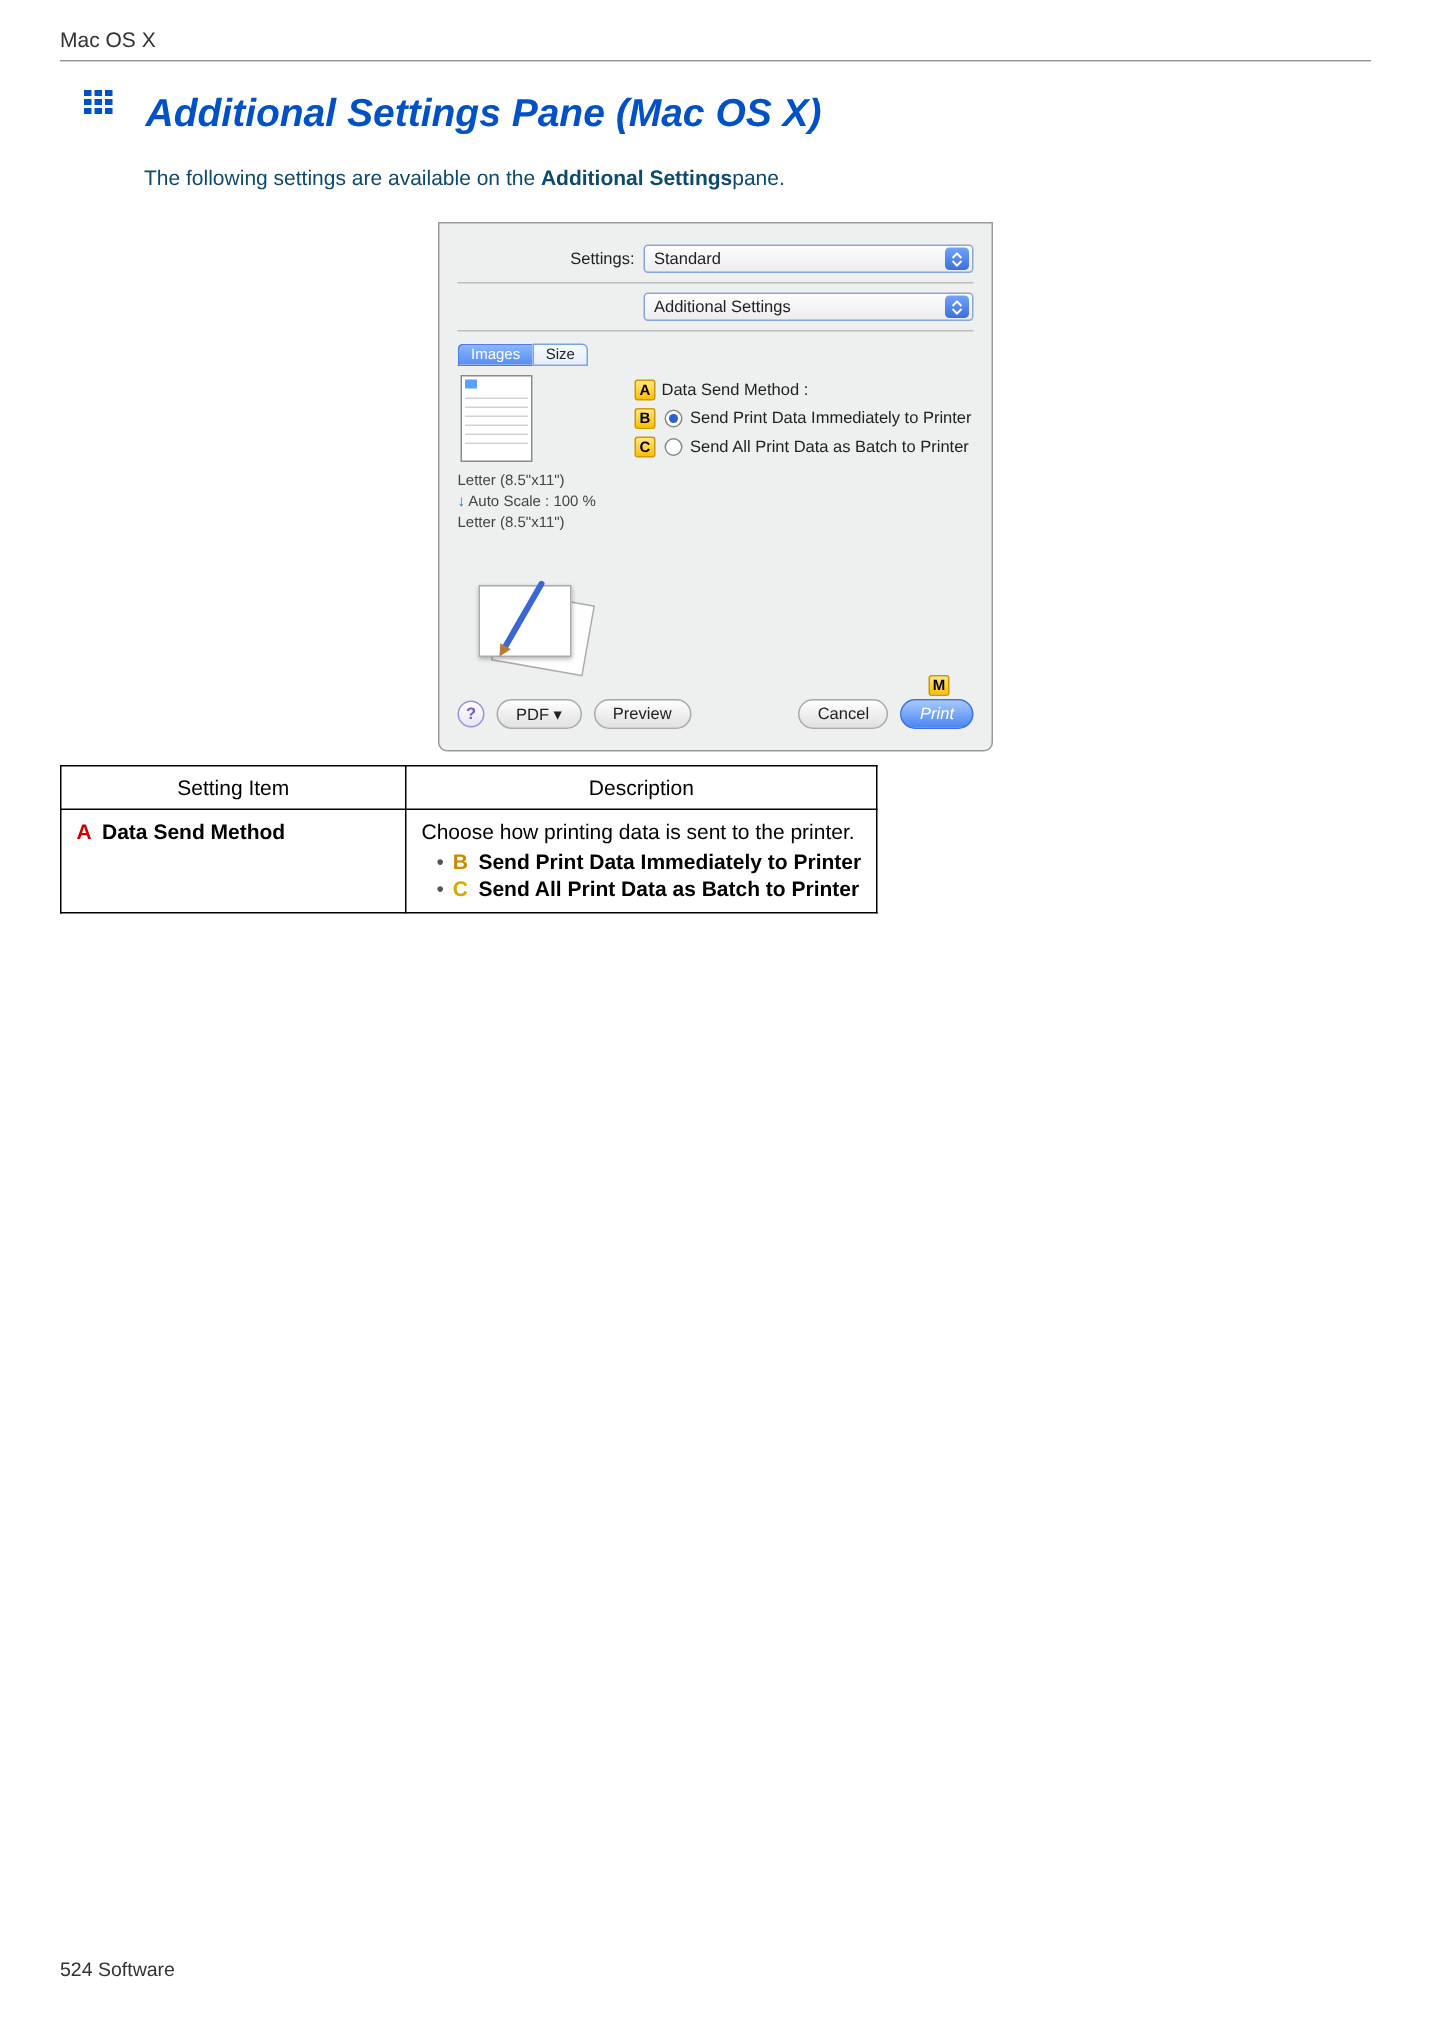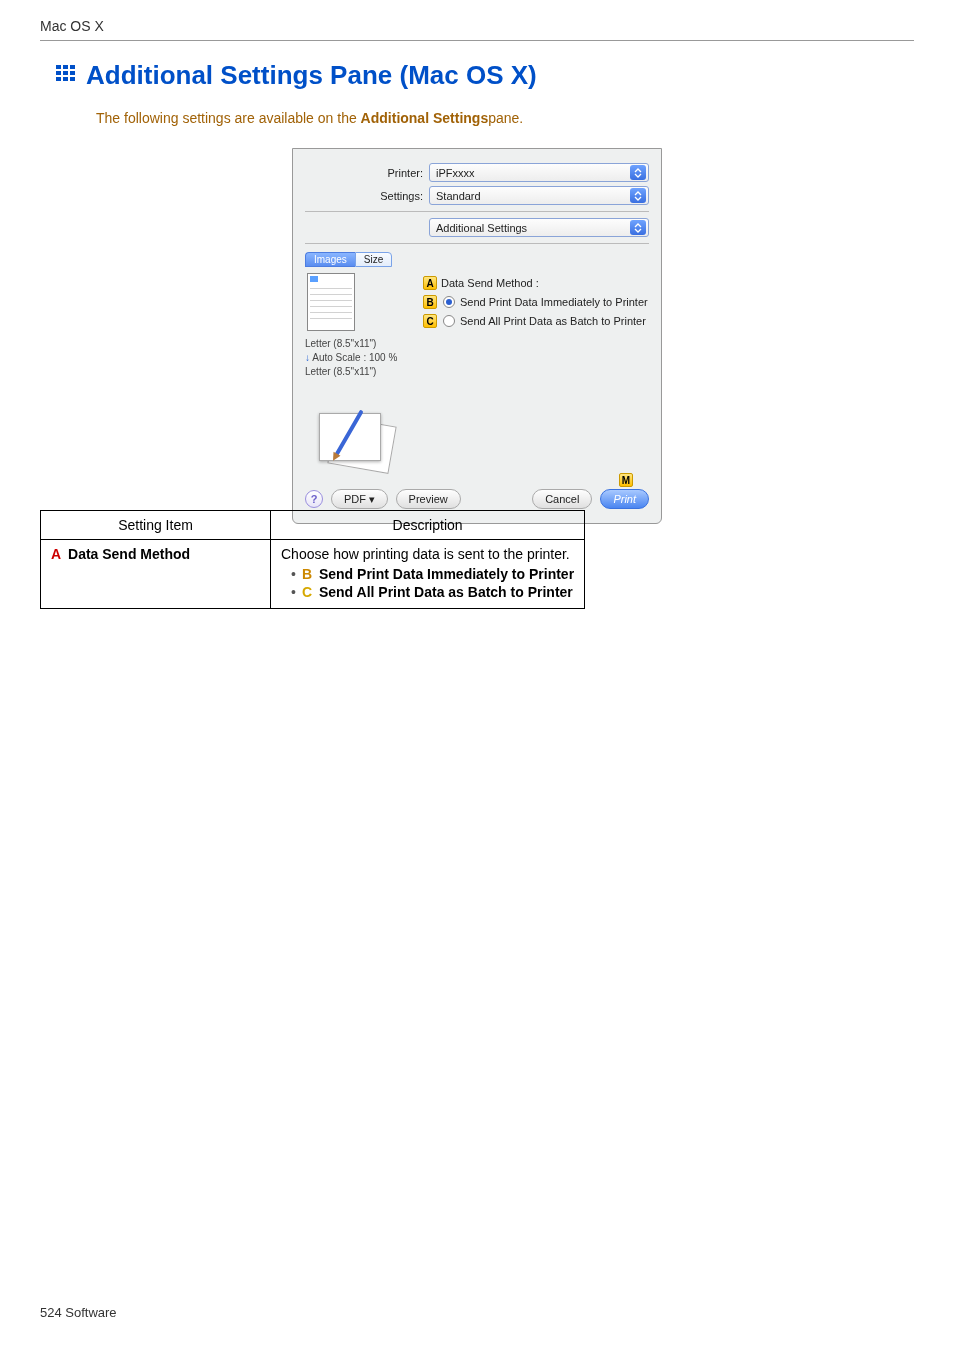--- a/index.html
+++ b/index.html
@@ -24,38 +24,39 @@
     top: 40px;
     left: 40px;
     right: 40px;
     border-top: 1px solid #999;
   }
   .title-row {
     position: absolute;
     top: 60px;
     left: 56px;
     display: flex;
-    align-items: center;
-    gap: 8px;
+    align-items: flex-start;
+    gap: 19px;
+    font-style: italic;
   }
   .grid-icon {
     width: 22px;
     height: 18px;
   }
   .title-text {
     color: #0050c8;
     font-size: 26px;
     font-weight: bold;
   }
   .intro {
     position: absolute;
     top: 110px;
     left: 96px;
     font-size: 14px;
-    color: #a16207;
+    color: #0c4a6e;
   }
   .intro b { font-weight: bold; }
 
   
   .dialog {
     position: absolute;
     top: 148px;
     left: 292px;
     width: 370px;
     background: #eef0f0;
@@ -223,31 +224,20 @@
     </svg>
   </span>
   <span class="title-text">Additional Settings Pane (Mac OS X)</span>
 </div>
 
 <div class="intro">
   <span>The following settings are available on the </span><b>Additional Settings</b><span>pane.</span>
 </div>
 
 <div class="dialog">
-  <div class="dlg-row">
-    <span class="dlg-label">Printer:</span>
-    <div class="combo">
-      <span>iPFxxxx</span>
-      <span class="combo-arrow">
-        <svg width="8" height="10" viewBox="0 0 8 10">
-            <path d="M1 4 L4 1 L7 4 M1 6 L4 9 L7 6" stroke="#fff" stroke-width="1.3" fill="none"></path>
-          </svg>
-      </span>
-    </div>
-  </div>
   <div class="dlg-row">
     <span class="dlg-label">Settings:</span>
     <div class="combo">
       <span>Standard</span>
       <span class="combo-arrow">
         <svg width="8" height="10" viewBox="0 0 8 10">
             <path d="M1 4 L4 1 L7 4 M1 6 L4 9 L7 6" stroke="#fff" stroke-width="1.3" fill="none"></path>
           </svg>
       </span>
     </div>

